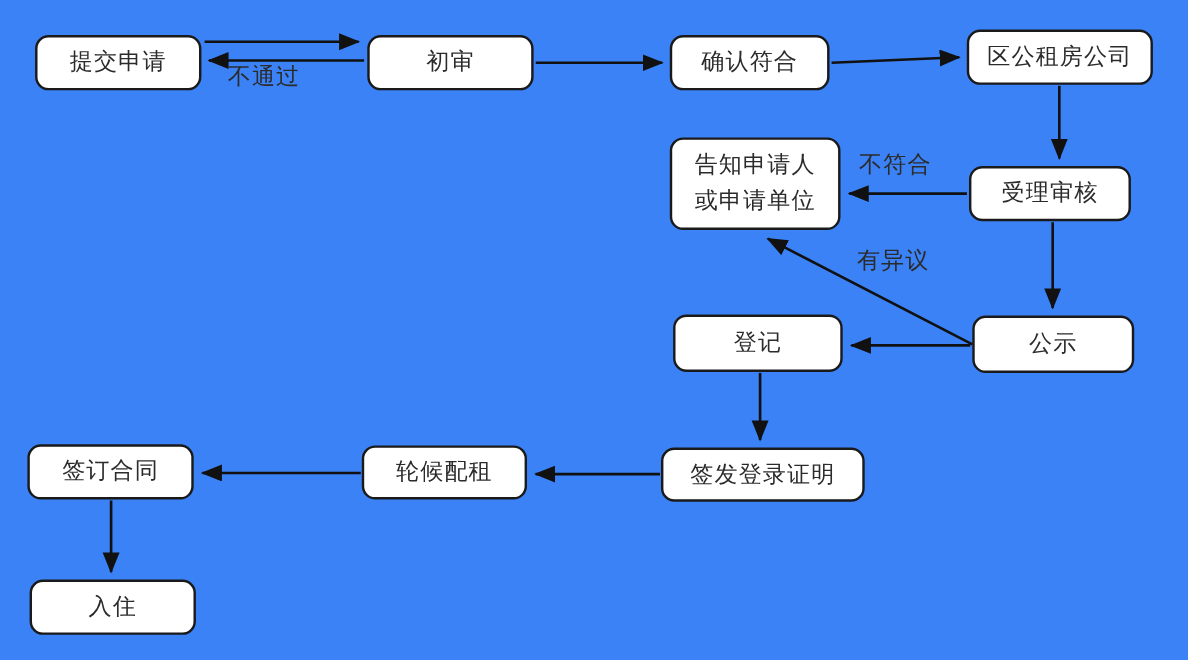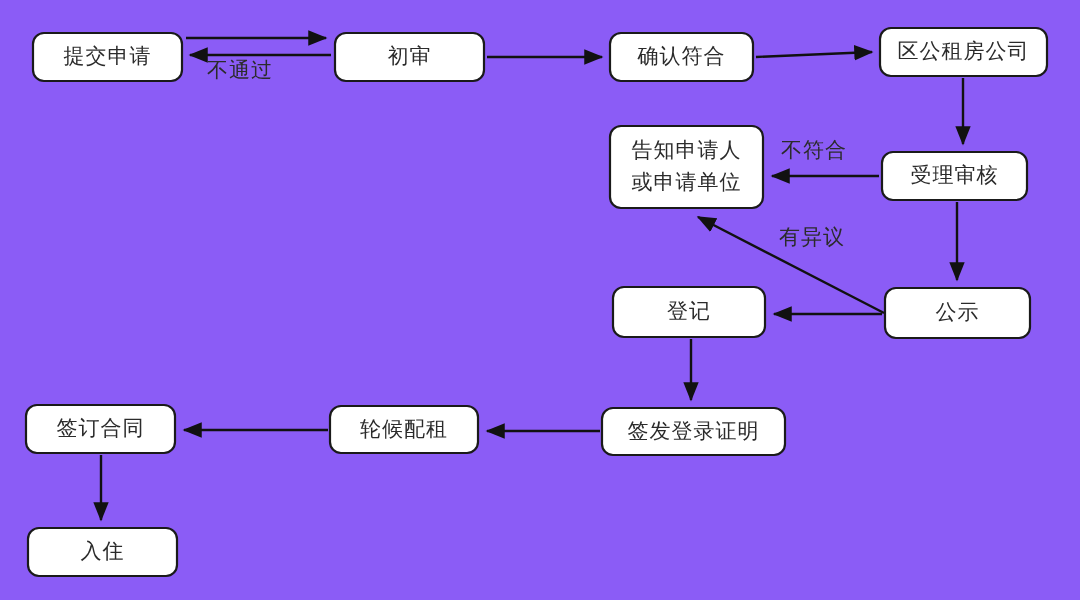--- a/index.html
+++ b/index.html
@@ -8,21 +8,21 @@
     padding: 0;
     background: #ffffff;
   }
   body {
     font-family: "Liberation Serif", "DejaVu Serif", serif;
   }
   #flow-root {
     position: relative;
     width: 1080px;
     height: 600px;
-    background: #8b5cf6;
+    background: #3b82f6;
     overflow: hidden;
     text-align: center;
   }
   svg#flow-svg {
     position: absolute;
     left: 0;
     top: 0;
     width: 1080px;
     height: 600px;
     display: block;

